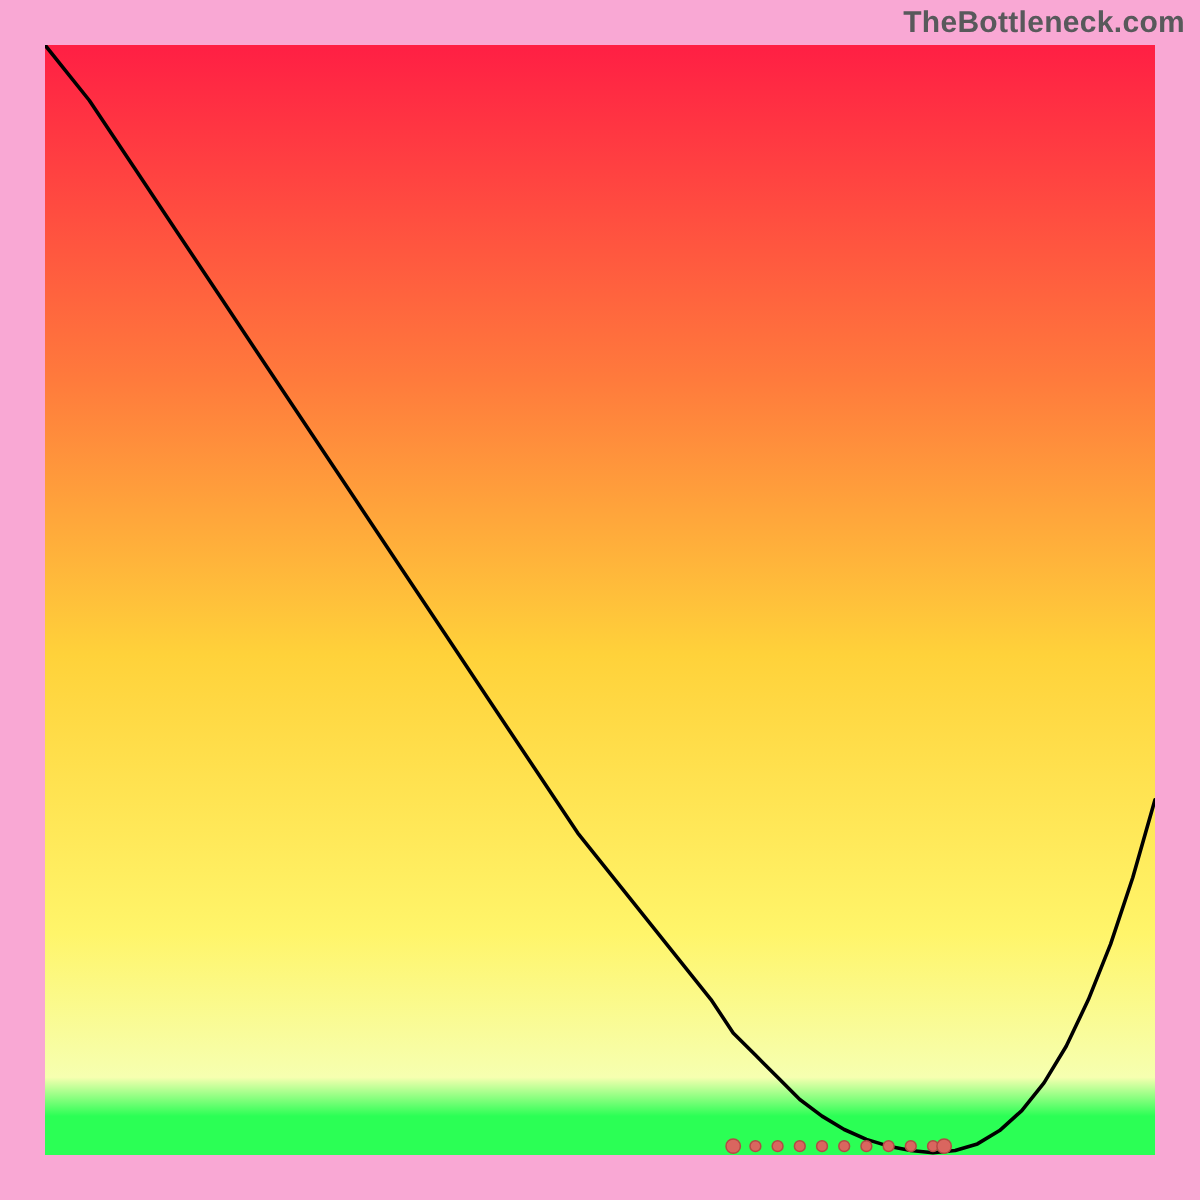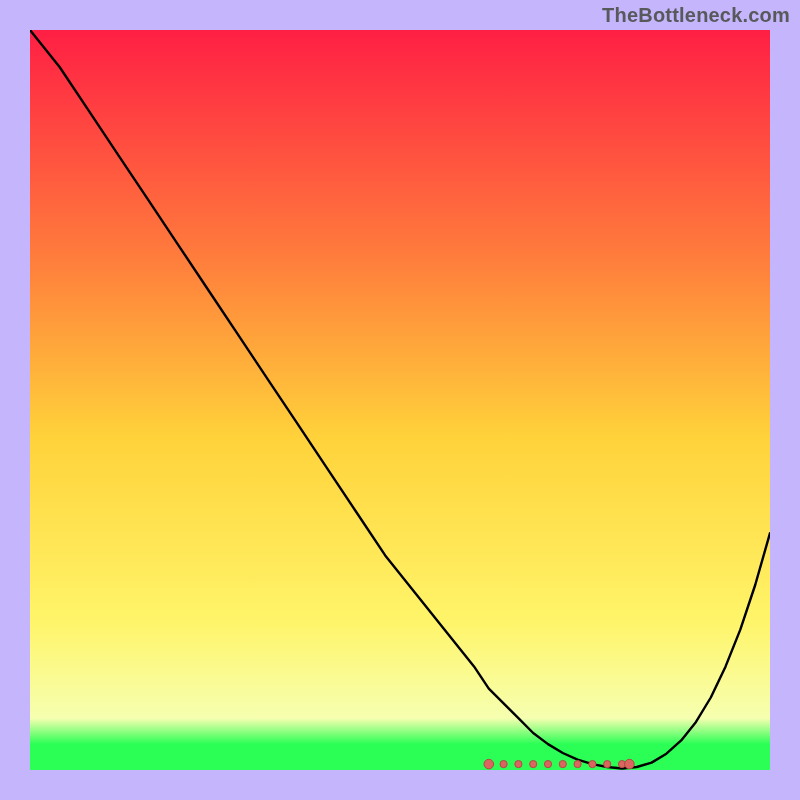--- a/index.html
+++ b/index.html
@@ -1,21 +1,21 @@
 <!DOCTYPE html>
 <html><head>
 <meta charset="utf-8">
 <style>
   * { margin: 0; padding: 0; box-sizing: border-box; }
   html, body { width: 800px; height: 800px; overflow: hidden; background: #000; }
   .frame {
     position: relative;
     width: 800px;
     height: 800px;
-    background: #c4b5fd;
+    background: #f9a8d4;
     text-align: center;
   }
   .watermark {
     position: absolute;
     top: 4px;
     right: 10px;
     font-family: Arial, Helvetica, sans-serif;
     font-size: 20px;
     font-weight: 600;
     color: #58595b;

